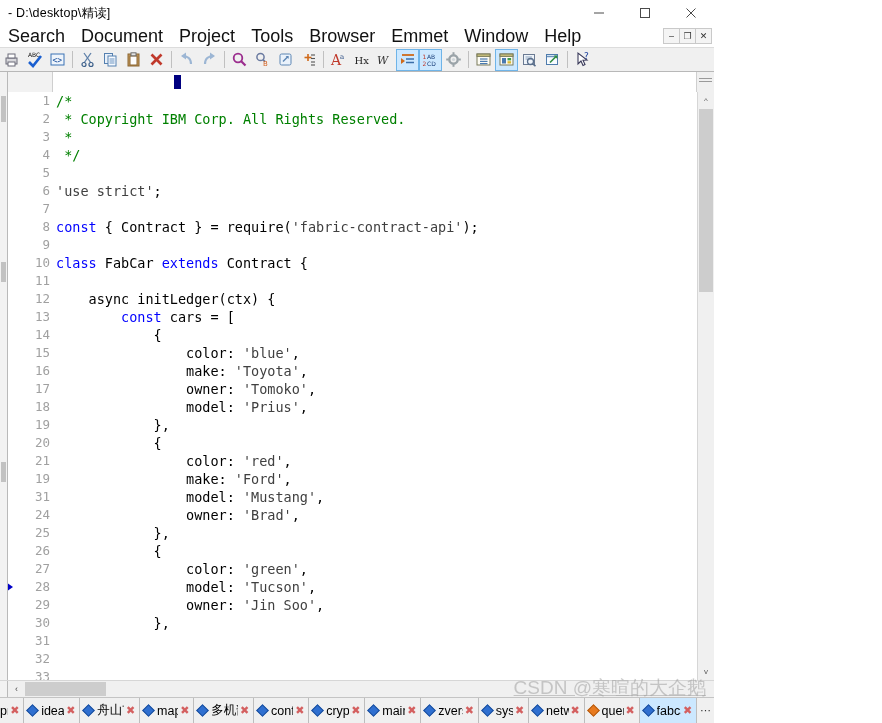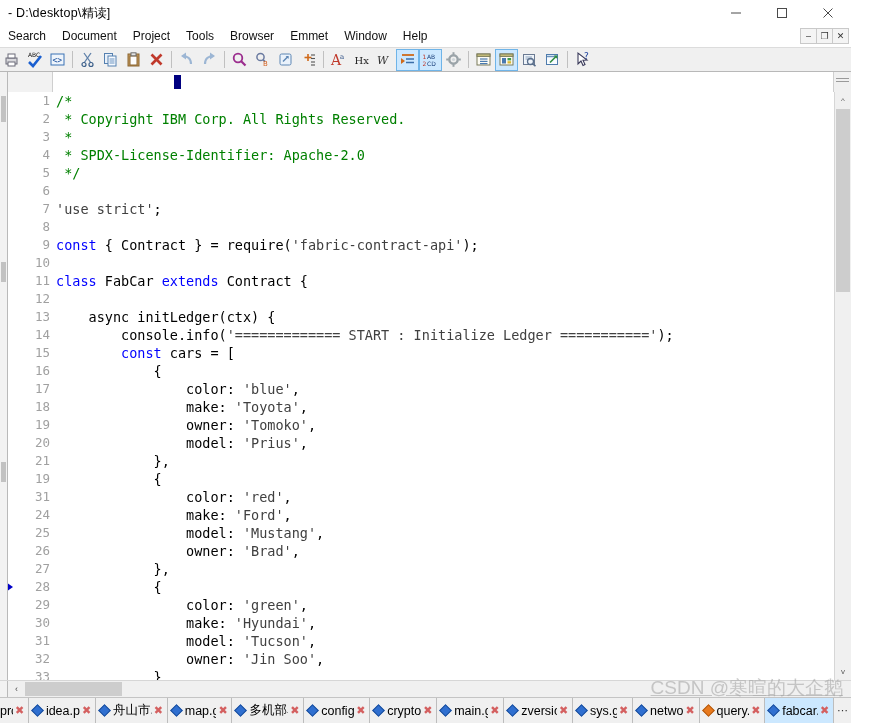--- a/index.html
+++ b/index.html
@@ -4,21 +4,21 @@
 <style>
   * { box-sizing: border-box; }
   html, body {
     margin: 0; padding: 0;
     width: 882px; height: 723px;
     overflow: hidden;
     background: #ffffff;
     font-family: "Liberation Sans", sans-serif;
   }
   #app {
-    width: 851px; height: 723px;
+    width: 714px; height: 723px;
     position: relative;
     display: flex; flex-direction: column;
     background: #ffffff;
   }
 
   
   .titlebar {
     height: 26px;
     background: #ffffff;
     display: flex; align-items: center;
@@ -46,21 +46,21 @@
   
   .menubar {
     height: 22px;
     flex: 0 0 22px;
     background: #ffffff;
     display: flex; align-items: center;
     position: relative;
     border-bottom: 1px solid #dcdcdc;
   }
   .menu-item {
-    font-size: 12px;
+    font-size: 18px;
     color: #111;
     padding: 2px 8px 3px 8px;
     white-space: nowrap;
     line-height: 15px;
   }
   .doc-controls {
     position: absolute; right: 2px; top: 2px;
     display: flex; gap: 0;
   }
   .doc-btn {
@@ -672,47 +672,44 @@
           <div class="line"><span>29</span></div>
           <div class="line"><span>30</span></div>
           <div class="line"><span>31</span></div>
           <div class="line"><span>32</span></div>
           <div class="line"><span>33</span></div>
         </div>
       <div class="codearea" id="codearea">
           <div class="line"><span class="tk-cmt">/*</span></div>
           <div class="line"><span class="tk-cmt"> * Copyright IBM Corp. All Rights Reserved.</span></div>
           <div class="line"><span class="tk-cmt"> *</span></div>
-          <div class="line"><span class="tk-cmt"> * SPDX-License-Identifier: Apache-2.0</span></div>
           <div class="line"><span class="tk-cmt"> */</span></div>
           <div class="line">&nbsp;</div>
           <div class="line"><span class="tk-str">'use strict'</span><span class="tk-pln">;</span></div>
           <div class="line">&nbsp;</div>
           <div class="line"><span class="tk-kw">const</span><span class="tk-pln"> { Contract } = require(</span><span class="tk-str">'fabric-contract-api'</span><span class="tk-pln">);</span></div>
           <div class="line">&nbsp;</div>
           <div class="line"><span class="tk-kw">class</span><span class="tk-pln"> FabCar </span><span class="tk-kw">extends</span><span class="tk-pln"> Contract {</span></div>
           <div class="line">&nbsp;</div>
           <div class="line"><span class="tk-pln">    async initLedger(ctx) {</span></div>
-          <div class="line"><span class="tk-pln">        console.info(</span><span class="tk-str">'============= START : Initialize Ledger ==========='</span><span class="tk-pln">);</span></div>
           <div class="line"><span class="tk-pln">        </span><span class="tk-kw">const</span><span class="tk-pln"> cars = [</span></div>
           <div class="line"><span class="tk-pln">            {</span></div>
           <div class="line"><span class="tk-pln">                color: </span><span class="tk-str">'blue'</span><span class="tk-pln">,</span></div>
           <div class="line"><span class="tk-pln">                make: </span><span class="tk-str">'Toyota'</span><span class="tk-pln">,</span></div>
           <div class="line"><span class="tk-pln">                owner: </span><span class="tk-str">'Tomoko'</span><span class="tk-pln">,</span></div>
           <div class="line"><span class="tk-pln">                model: </span><span class="tk-str">'Prius'</span><span class="tk-pln">,</span></div>
           <div class="line"><span class="tk-pln">            },</span></div>
           <div class="line"><span class="tk-pln">            {</span></div>
           <div class="line"><span class="tk-pln">                color: </span><span class="tk-str">'red'</span><span class="tk-pln">,</span></div>
           <div class="line"><span class="tk-pln">                make: </span><span class="tk-str">'Ford'</span><span class="tk-pln">,</span></div>
           <div class="line"><span class="tk-pln">                model: </span><span class="tk-str">'Mustang'</span><span class="tk-pln">,</span></div>
           <div class="line"><span class="tk-pln">                owner: </span><span class="tk-str">'Brad'</span><span class="tk-pln">,</span></div>
           <div class="line"><span class="tk-pln">            },</span></div>
           <div class="line"><span class="tk-pln">            {</span></div>
           <div class="line"><span class="tk-pln">                color: </span><span class="tk-str">'green'</span><span class="tk-pln">,</span></div>
-          <div class="line"><span class="tk-pln">                make: </span><span class="tk-str">'Hyundai'</span><span class="tk-pln">,</span></div>
           <div class="line"><span class="tk-pln">                model: </span><span class="tk-str">'Tucson'</span><span class="tk-pln">,</span></div>
           <div class="line"><span class="tk-pln">                owner: </span><span class="tk-str">'Jin Soo'</span><span class="tk-pln">,</span></div>
           <div class="line"><span class="tk-pln">            },</span></div>
         </div>
     </div>
 
     <div class="vscroll">
       <div class="vs-arrow">^</div>
       <div class="vs-track">
         <div class="vs-thumb" id="vthumb" style="top: 0%; height: 33%;"></div>

